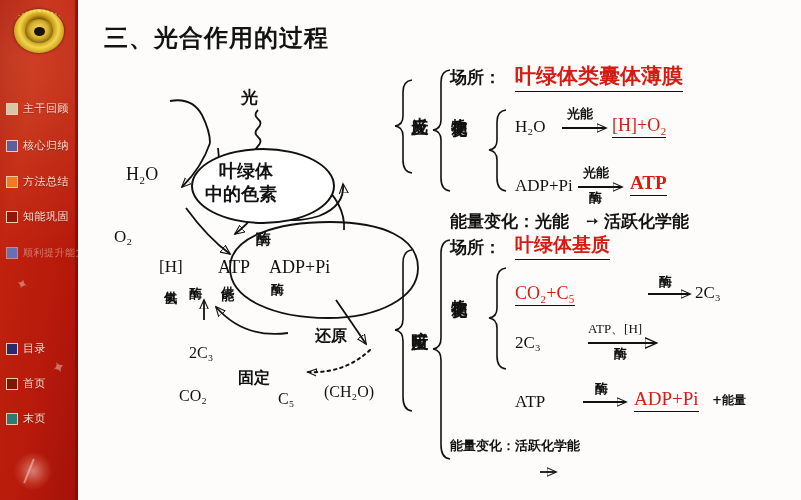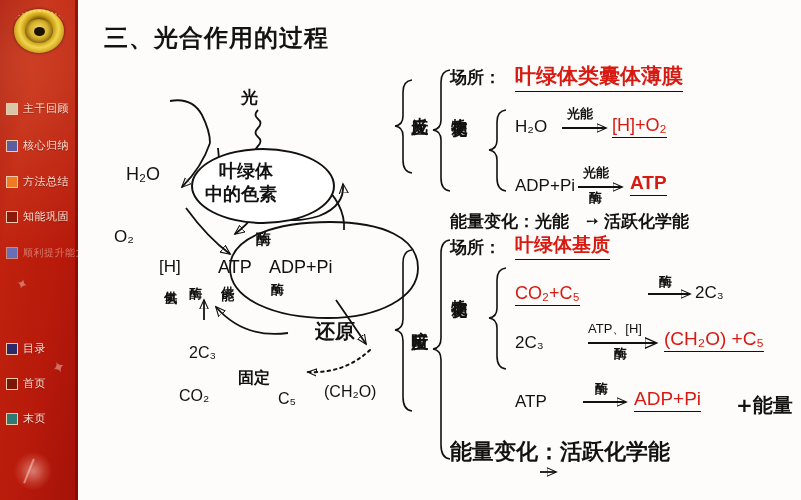--- a/index.html
+++ b/index.html
@@ -44,21 +44,21 @@
      background:radial-gradient(circle at 50% 50%, rgba(255,225,220,.50) 0%, rgba(230,130,110,.28) 45%, rgba(170,20,10,0) 72%);}
   .sb-flower:after{content:"";position:absolute;left:14px;top:6px;width:2px;height:26px;
      background:rgba(255,230,225,.45);transform:rotate(22deg);}
 
   
   .stage{position:absolute;left:78px;top:0;width:723px;height:500px;}
   .title{position:absolute;left:26px;top:22px;font-size:24px;font-weight:bold;color:#131313;
      font-family:"DejaVu Sans","Liberation Sans",sans-serif;letter-spacing:1px;}
 
   .lbl{position:absolute;white-space:nowrap;color:#121212;
-       font-family:Liberation Sans, sans-serif;}
+       font-family:Liberation Serif, serif;}
   .cn{font-family:"DejaVu Sans","Liberation Sans",sans-serif;font-weight:bold;}
   .red{color:#d81b12;}
   .ul{border-bottom:1.5px solid #111;padding-bottom:1px;}
   .ulr{border-bottom:1.5px solid #111;padding-bottom:1px;}
   .vert{writing-mode:vertical-rl;text-orientation:upright;line-height:1.02;letter-spacing:1px;}
 
   .ell{position:absolute;border:2px solid #111;border-radius:50%;background:#fff;}
 
   svg.draw{position:absolute;left:0;top:0;width:723px;height:500px;overflow:visible;}
   svg.draw path,svg.draw line{fill:none;stroke:#111;}
@@ -194,21 +194,21 @@
 
     <div class="lbl" style="left:81px;top:257px;font-size:17px">[H]</div>
     <div class="lbl" style="left:140px;top:257px;font-size:18px">ATP</div>
     <div class="lbl" style="left:191px;top:257px;font-size:18px">ADP+Pi</div>
 
     <div class="lbl cn vert" style="left:86px;top:281px;font-size:13px">供氢</div>
     <div class="lbl cn vert" style="left:111px;top:277px;font-size:13px">酶</div>
     <div class="lbl cn vert" style="left:143px;top:276px;font-size:13px">供能</div>
     <div class="lbl cn" style="left:193px;top:281px;font-size:13px">酶</div>
 
-    <div class="lbl cn" style="left:237px;top:318px;font-size:20px">还原</div>
+    <div class="lbl cn" style="left:237px;top:326px;font-size:16px">还原</div>
     <div class="lbl" style="left:111px;top:344px;font-size:16px">2C₃</div>
     <div class="lbl cn" style="left:160px;top:368px;font-size:16px">固定</div>
     <div class="lbl" style="left:101px;top:387px;font-size:16px">CO₂</div>
     <div class="lbl" style="left:200px;top:390px;font-size:16px">C₅</div>
     <div class="lbl" style="left:246px;top:383px;font-size:16px">(CH₂O)</div>
 
     <div class="lbl cn vert" style="left:333px;top:103px;font-size:17px">光反应</div>
 
     <div class="lbl cn" style="left:372px;top:66px;font-size:17px">场所：</div>
     <div class="lbl cn red ulr" style="left:437px;top:62px;font-size:21px">叶绿体类囊体薄膜</div>
@@ -235,23 +235,22 @@
 
     <div class="lbl cn vert" style="left:373px;top:286px;font-size:16px">物质变化</div>
 
     <div class="lbl red ul" style="left:437px;top:283px;font-size:18px;border-color:#111">CO₂+C₅</div>
     <div class="lbl cn" style="left:581px;top:273px;font-size:13px">酶</div>
     <div class="lbl" style="left:617px;top:283px;font-size:17px">2C₃</div>
 
     <div class="lbl" style="left:437px;top:333px;font-size:17px">2C₃</div>
     <div class="lbl" style="left:510px;top:320px;font-size:13px">ATP、[H]</div>
     <div class="lbl cn" style="left:536px;top:345px;font-size:13px">酶</div>
-    <div class="lbl red ul" style="left:586px;top:328px;font-size:19px;border-color:#111">(CH₂O) +C₅</div>
 
     <div class="lbl" style="left:437px;top:392px;font-size:17px">ATP</div>
     <div class="lbl cn" style="left:517px;top:380px;font-size:13px">酶</div>
     <div class="lbl red ul" style="left:556px;top:388px;font-size:19px;border-color:#111">ADP+Pi</div>
-    <div class="lbl cn" style="left:658px;top:392px;font-size:20px">+能量</div>
-
-    <div class="lbl cn" style="left:372px;top:437px;font-size:22px">能量变化：活跃化学能</div>
+    <div class="lbl cn" style="left:634px;top:392px;font-size:12px">+能量</div>
+
+    <div class="lbl cn" style="left:372px;top:437px;font-size:13px">能量变化：活跃化学能</div>
 
   </div>
 </div>
 
 </body></html>

